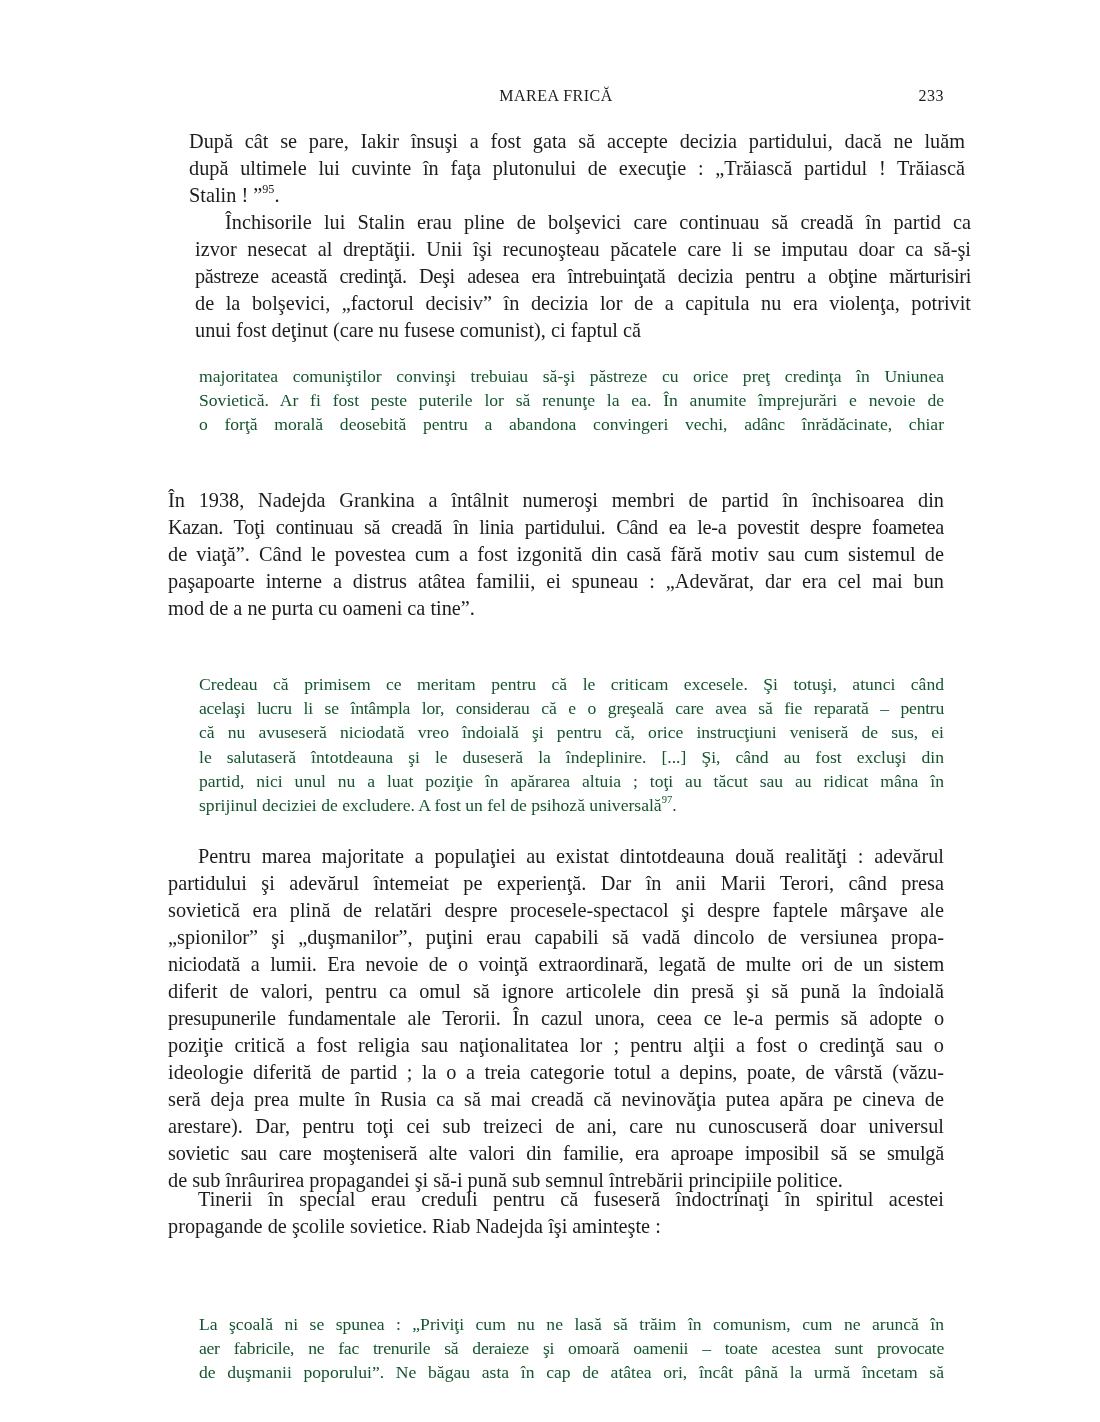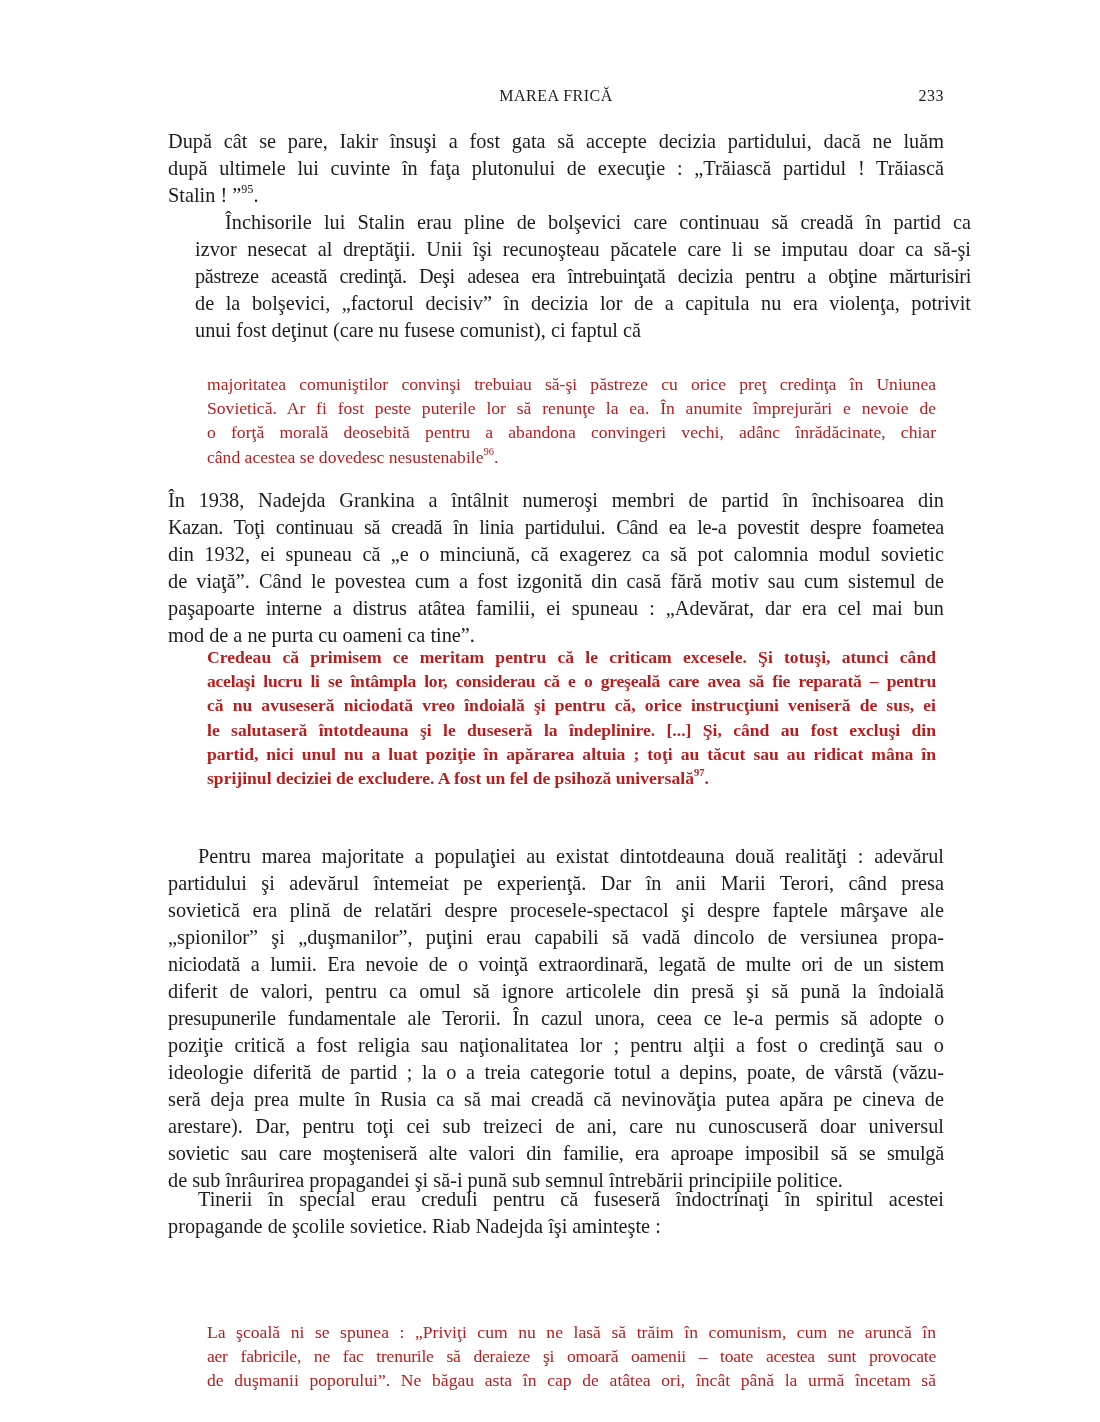--- a/index.html
+++ b/index.html
@@ -5,35 +5,35 @@
   html, body { margin: 0; padding: 0; background: #ffffff; }
   body { width: 1100px; height: 1422px; position: relative; overflow: hidden; }
   .page { position: absolute; left: 0; top: 0; width: 1100px; height: 1063px; background: #fff; color: #1c1c1c; }
   .running-head { position: absolute; top: 87px; left: 168px; width: 776px; height: 24px;
     font-family: "Liberation Serif", "DejaVu Serif", serif; font-size: 16px; letter-spacing: 0.5px; }
   .running-title { position: absolute; left: 0; right: 0; text-align: center; }
   .page-number { position: absolute; right: 0; }
   .text-block { position: absolute; left: 168px; width: 776px;
     font-family: "Liberation Serif", "DejaVu Serif", serif; }
   .body-para { font-size: 20.3px; line-height: 27px; text-align: justify; margin: 0; hyphens: manual; }
-  .quote-para { font-size: 17.6px; line-height: 24.2px; text-align: justify; margin: 8px; padding-left: 31px; color: #b91c1c; }
+  .quote-para { font-size: 17.6px; line-height: 24.2px; text-align: justify; margin: 0; padding-left: 31px; color: #14532d; }
   sup { font-size: 0.6em; line-height: 0; vertical-align: 0.75em; }
   .ln { display: block; text-align: justify; text-align-last: justify; }
   .ln.last { text-align-last: left; }
 </style>
 </head>
 <body>
 
 <div class="page">
   <div class="running-head">
     <span class="running-title">MAREA FRICĂ</span>
     <span class="page-number">233</span>
   </div>
 
-  <div class="text-block" style="top:128px;">
+  <div class="text-block" style="top:128px;margin-left:21px;">
     <p class="body-para">
       <span class="ln">După cât se pare, Iakir însuşi a fost gata să accepte decizia partidului, dacă ne luăm</span>
       <span class="ln">după ultimele lui cuvinte în faţa plutonului de execuţie : „Trăiască partidul ! Trăiască</span>
       <span class="ln last"><span>Stalin ! ”</span><sup>95</sup><span>.</span></span>
     </p>
   </div>
 
   <div class="text-block" style="top:209px;margin-left:27px;">
     <p class="body-para">
       <span class="ln" style="padding-left:30px;">Închisorile lui Stalin erau pline de bolşevici care continuau să creadă în partid ca</span>
@@ -42,36 +42,34 @@
       <span class="ln">de la bolşevici, „factorul decisiv” în decizia lor de a capitula nu era violenţa, potrivit</span>
       <span class="ln last">unui fost deţinut (care nu fusese comunist), ci faptul că</span>
     </p>
   </div>
 
   <div class="text-block" style="top:364px;">
     <p class="quote-para">
       <span class="ln">majoritatea comuniştilor convinşi trebuiau să-şi păstreze cu orice preţ credinţa în Uniunea</span>
       <span class="ln">Sovietică. Ar fi fost peste puterile lor să renunţe la ea. În anumite împrejurări e nevoie de</span>
       <span class="ln">o forţă morală deosebită pentru a abandona convingeri vechi, adânc înrădăcinate, chiar</span>
-      <span class="ln last"><span>când acestea se dovedesc nesustenabile</span><sup>96</sup><span>.</span></span>
     </p>
   </div>
 
   <div class="text-block" style="top:487px;">
     <p class="body-para">
       <span class="ln">În 1938, Nadejda Grankina a întâlnit numeroşi membri de partid în închisoarea din</span>
       <span class="ln" style="letter-spacing:-0.3px;">Kazan. Toţi continuau să creadă în linia partidului. Când ea le-a povestit despre foametea</span>
-      <span class="ln">din 1932, ei spuneau că „e o minciună, că exagerez ca să pot calomnia modul sovietic</span>
       <span class="ln">de viaţă”. Când le povestea cum a fost izgonită din casă fără motiv sau cum sistemul de</span>
       <span class="ln">paşapoarte interne a distrus atâtea familii, ei spuneau : „Adevărat, dar era cel mai bun</span>
       <span class="ln last">mod de a ne purta cu oameni ca tine”.</span>
     </p>
   </div>
 
-  <div class="text-block" style="top:637px;font-weight:bold;">
+  <div class="text-block" style="top:672px;">
     <p class="quote-para">
       <span class="ln">Credeau că primisem ce meritam pentru că le criticam excesele. Şi totuşi, atunci când</span>
       <span class="ln" style="letter-spacing:-0.25px;">acelaşi lucru li se întâmpla lor, considerau că e o greşeală care avea să fie reparată – pentru</span>
       <span class="ln">că nu avuseseră niciodată vreo îndoială şi pentru că, orice instrucţiuni veniseră de sus, ei</span>
       <span class="ln">le salutaseră întotdeauna şi le duseseră la îndeplinire. [...] Şi, când au fost excluşi din</span>
       <span class="ln">partid, nici unul nu a luat poziţie în apărarea altuia ; toţi au tăcut sau au ridicat mâna în</span>
       <span class="ln last"><span>sprijinul deciziei de excludere. A fost un fel de psihoză universală</span><sup>97</sup><span>.</span></span>
     </p>
   </div>
 

